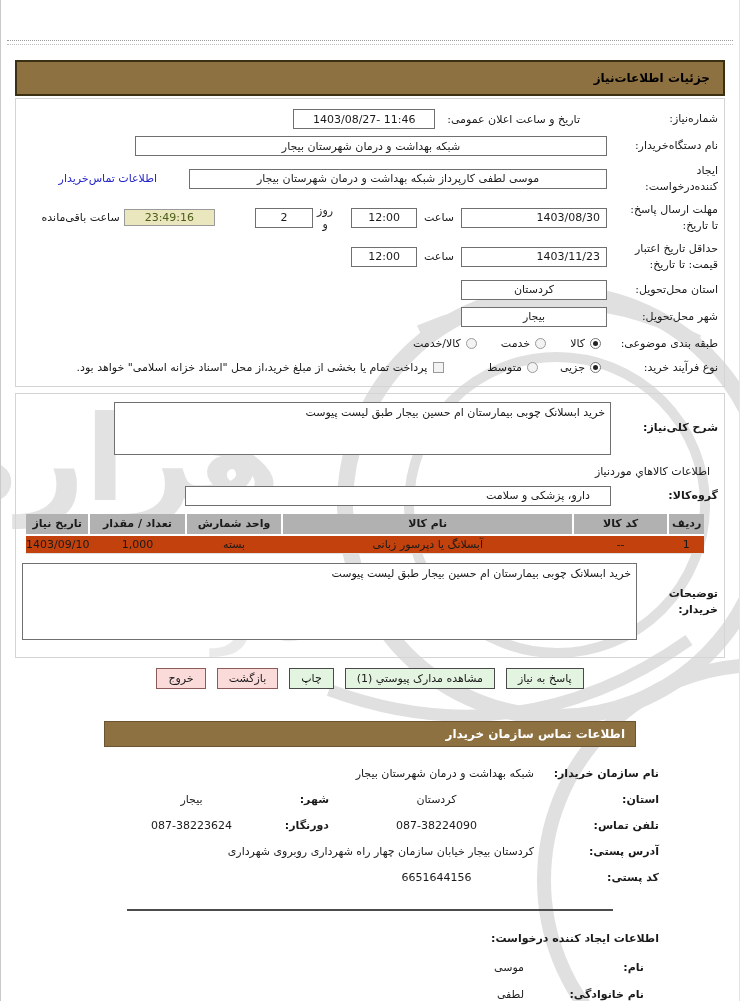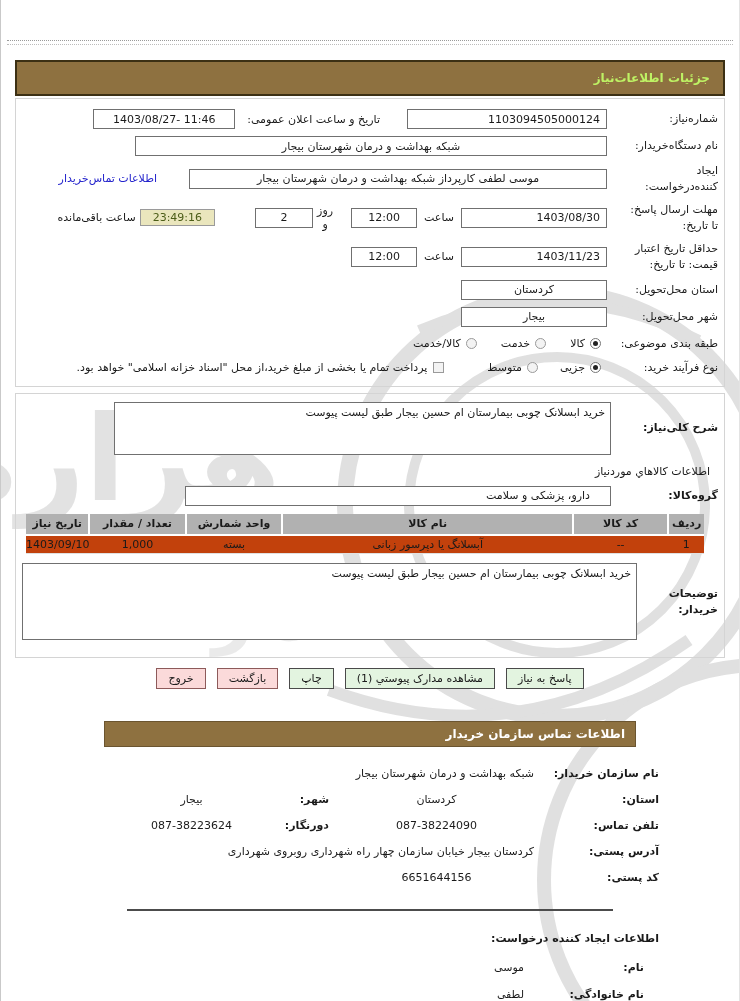--- a/index.html
+++ b/index.html
@@ -7,38 +7,38 @@
   body { font-family:"DejaVu Sans", sans-serif; font-size:11px; color:#1a1a1a; direction:rtl; }
   .page { position:relative; width:740px; height:1001px; margin:0; background:#fff;
           border-left:1px solid #c9c9c9; border-right:1px solid #e3e3e3; overflow:hidden; }
   .wm { position:absolute; inset:0; z-index:0; pointer-events:none; }
   .content { position:relative; z-index:1; }
 
   .topspace { height:40px; }
   .dots { margin:0 6px; height:5px; border-top:1px dotted #9a9a9a; border-bottom:1px dotted #bdbdbd; }
 
   .bar1 { margin:15px 14px 0 14px; height:36px; background:#8e7140; border:2px solid #3c3014;
-          color:#bef264; font-weight:bold; font-size:12px; display:flex; align-items:center; padding:0 13px; }
+          color:#000000; font-weight:bold; font-size:12px; display:flex; align-items:center; padding:0 13px; }
   .bar2 { margin:32px auto 4px auto; width:532px; height:26px; background:#8e7140; border:1px solid #6b5530;
           color:#fff; font-weight:bold; font-size:12px; display:flex; align-items:center; padding:0 10px; }
 
   .fs { margin:2px 14px 0 14px; border:1px solid #d4d4d4; padding:10px 6px 6px 6px; background:transparent; }
   .fs2 { margin:6px 14px 0 14px; border:1px solid #d4d4d4; padding:8px 6px 10px 6px; background:transparent; }
 
   .frow { display:flex; align-items:center; margin-bottom:7px; min-height:20px; }
   .flabel { width:96px; flex:none; text-align:right; padding-left:4px; line-height:1.45;margin-left:15px; }
   .blabel { font-weight:bold; }
   .box { background:#fff; border:1px solid #707070; height:20px; display:inline-flex; align-items:center;
          justify-content:center; font-size:11px; flex:none; padding:0 4px; }
   .box.alignend { justify-content:flex-start; padding:0 6px; }
   .box.alignstart { justify-content:flex-start; }
   .txtarea { background:#fff; border:1px solid #707070; padding:2px 5px; font-size:11px; line-height:1.5;
              overflow:hidden; text-align:right; }
   .link { color:#2323cc; cursor:pointer; }
-  .countdown { background:#eae6bd; border:1px solid #9a9a9a; color:#4c5d18; height:17px; padding:0 12px;
+  .countdown { background:#eae6bd; border:1px solid #9a9a9a; color:#4c5d18; height:17px; padding:0 20px;
                display:inline-flex; align-items:center; font-size:11px; }
 
   .radio { width:11px; height:11px; border:1px solid #9a9a9a; border-radius:50%; background:#f3f3f3;
            display:inline-block; flex:none; position:relative; }
   .radio.sel { background:#fff; border-color:#777; }
   .radio.sel::after { content:""; position:absolute; left:2px; top:2px; width:5px; height:5px;
                       border-radius:50%; background:#222; }
   .chk { width:11px; height:11px; border:1px solid #9a9a9a; background:#f3f3f3; display:inline-block; flex:none; }
 
   table.items { border-collapse:collapse; margin:8px 14px 0 14px; width:678px; }
@@ -89,23 +89,20 @@
     <div class="dots"></div>
 
     <div class="bar1">
       <span>جزئیات اطلاعات‌نیاز</span>
     </div>
 
     <div class="fs">
 
       <div class="frow">
         <span class="flabel">شماره‌نیاز:</span>
-        <span class="box alignend" style="width:200px;">
-            <span dir="ltr">1103094505000124</span>
-          </span>
         <span style="margin-right:27px;">تاریخ و ساعت اعلان عمومی:</span>
         <span class="box" style="width:142px; margin-right:12px;">
             <span dir="ltr">1403/08/27- 11:46</span>
           </span>
       </div>
 
       <div class="frow">
         <span class="flabel">نام دستگاه‌خریدار:</span>
         <span class="box" style="width:472px;">شبکه بهداشت و درمان شهرستان بیجار</span>
       </div>

